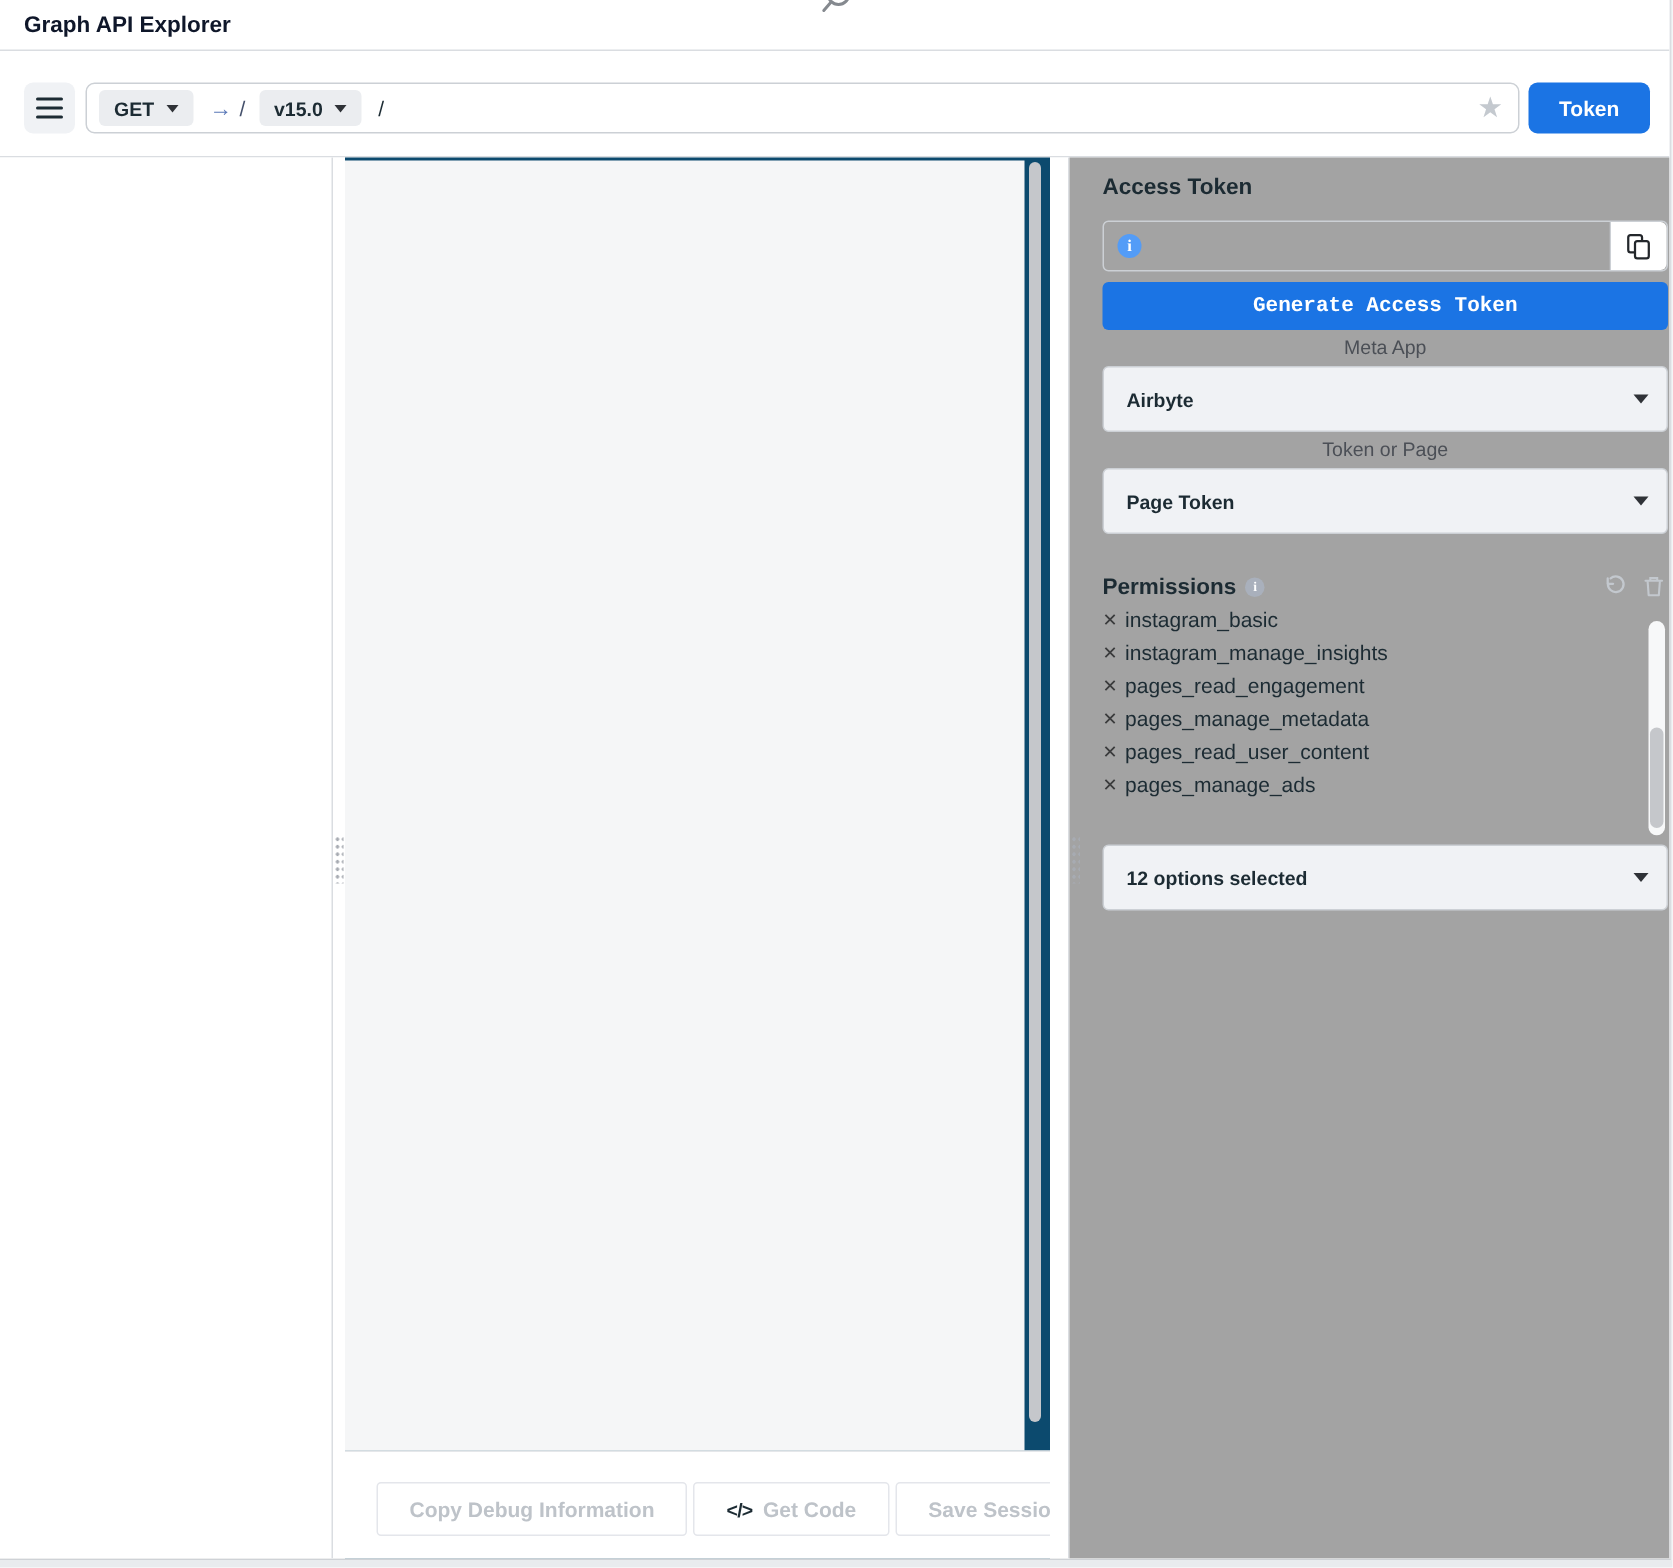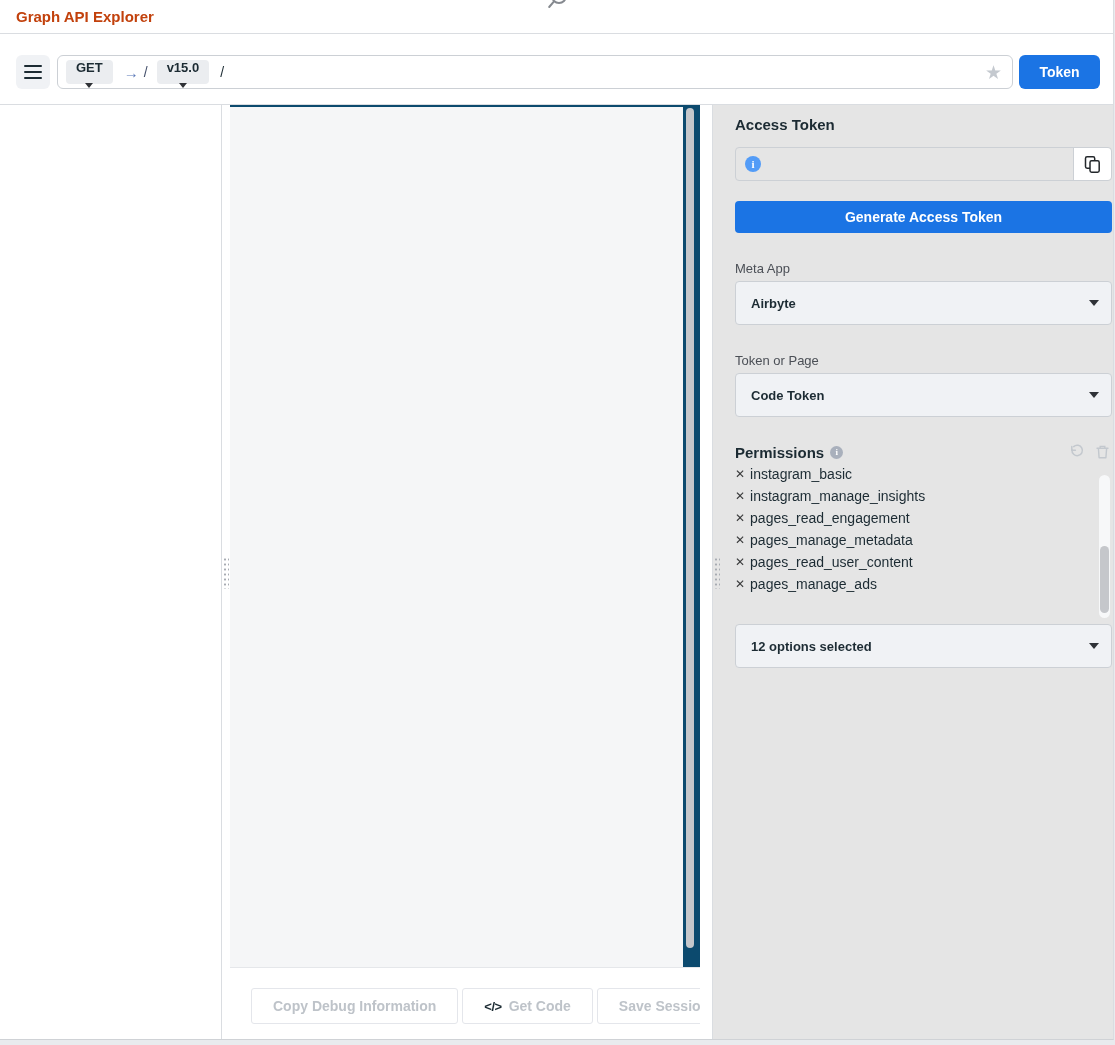--- a/index.html
+++ b/index.html
@@ -9,40 +9,39 @@
     font-family:"Liberation Sans","DejaVu Sans",sans-serif;
     -webkit-font-smoothing:antialiased;
   }
   .app{
     position:absolute;left:0;top:0;width:1113px;height:1039px;
     background:#fff;border-right:1px solid #DADDE1;border-bottom:1px solid #CFD2D6;
     overflow:hidden;
   }
   
   .header{position:absolute;left:0;top:0;right:0;height:33px;border-bottom:1px solid #DADDE1;background:#fff;}
-  .app-title{position:absolute;left:16px;top:8px;font-size:15px;font-weight:700;color:#c2410c;}
+  .app-title{position:absolute;left:16px;top:8px;font-size:15px;font-weight:700;color:#0f172a;}
   .search-partial{position:absolute;left:546px;top:-13px;}
   
   .toolbar{position:absolute;left:0;top:34px;right:0;height:70px;border-bottom:1px solid #DADDE1;background:#fff;}
   .menu-btn{
     position:absolute;left:16px;top:21px;width:34px;height:34px;border-radius:6px;
     background:#F0F2F5;border:none;display:flex;flex-direction:column;justify-content:center;
     align-items:center;gap:4px;cursor:pointer;
   }
   .menu-btn span{display:block;width:18px;height:2px;background:#1C2B33;border-radius:1px;}
   .urlbar{
     position:absolute;left:57px;top:21px;width:956px;height:34px;box-sizing:border-box;
     border:1px solid #CCD0D5;border-radius:6px;background:#fff;
     display:flex;align-items:center;padding:0 8px;gap:9px;
   }
   .chip{
     height:24px;background:#EBEDF0;border:none;border-radius:4px;display:inline-flex;
     align-items:center;gap:8px;padding:0 10px;font-size:13px;font-weight:700;color:#1C2B33;cursor:pointer;
     font-family:inherit;
-    flex-direction:column;
   }
   .caret{width:0;height:0;border-left:4px solid transparent;border-right:4px solid transparent;border-top:5px solid #2F3237;}
   .req-arrow{font-size:15px;color:#5B79B8;margin-left:2px;}
   .pre-slash{font-size:14px;color:#44506B;margin-left:-4px;}
   .path-input{
     flex:1;border:none;outline:none;font-size:14px;color:#1C2B33;background:transparent;
     font-family:inherit;padding:0;margin-left:2px;
   }
   .star{font-size:19px;color:#C4C9CF;line-height:1;cursor:pointer;margin-right:2px;}
   .submit-btn{
@@ -68,40 +67,40 @@
     position:absolute;left:0;right:0;top:862px;bottom:0;background:#fff;border-top:1px solid #E5E7EA;
     display:flex;gap:4px;padding:20px 0 0 21px;box-sizing:border-box;align-items:flex-start;
   }
   .foot-btn{
     height:36px;border:1px solid #E4E6EB;border-radius:3px;background:#fff;
     color:#BEC3C9;font-size:14px;font-weight:600;padding:0 21px;display:inline-flex;
     align-items:center;gap:7px;cursor:pointer;font-family:inherit;white-space:nowrap;
   }
   .code-glyph{color:#1C2B33;font-weight:700;font-size:13px;letter-spacing:-0.5px;}
   
-  .right{position:absolute;left:713px;right:0;top:0;bottom:0;background:#e5e5e5;
+  .right{position:absolute;left:713px;right:0;top:0;bottom:0;background:#a3a3a3;
          box-sizing:border-box;padding:11px 1px 0 22px;}
   .right .dots{position:absolute;left:1px;top:452px;}
   .section-h{font-size:15px;font-weight:700;color:#1C2B33;}
   .token-row{margin-top:14px;height:34px;border:1px solid #CCD0D5;border-radius:4px;display:flex;box-sizing:border-box;}
   .token-field{flex:1;position:relative;display:flex;align-items:center;}
   .info-badge{
     position:absolute;left:9px;width:16px;height:16px;border-radius:50%;background:#539CF7;
     color:#fff;font-size:11px;font-weight:700;display:flex;align-items:center;justify-content:center;
     font-family:"Liberation Serif","DejaVu Serif",serif;
   }
   .token-input{border:none;outline:none;background:transparent;width:100%;height:100%;
     box-sizing:border-box;padding-left:34px;font-size:13px;font-family:inherit;color:#1C2B33;}
   .copy-btn{width:38px;border:none;border-left:1px solid #CCD0D5;background:#fff;display:flex;
     align-items:center;justify-content:center;cursor:pointer;border-radius:0 4px 4px 0;}
   .generate-btn{
-    margin-top:20px;width:100%;height:32px;border:none;border-radius:4px;background:#1B74E4;
-    color:#fff;font-size:14px;font-weight:700;cursor:pointer;font-family:Liberation Sans, sans-serif;
-  }
-  .field-label{margin-top:28px;font-size:13px;color:#4B4F56;}
+    margin-top:7px;width:100%;height:32px;border:none;border-radius:4px;background:#1B74E4;
+    color:#fff;font-size:14px;font-weight:700;cursor:pointer;font-family:Liberation Mono, monospace;
+  }
+  .field-label{margin-top:4px;font-size:13px;color:#4B4F56;text-align:center;}
   .select{
     margin-top:5px;height:44px;box-sizing:border-box;border:1px solid #CCD0D5;border-radius:4px;
     background:#F0F2F5;display:flex;align-items:center;padding:0 12px 0 15px;cursor:pointer;
   }
   .select .sel-val{flex:1;font-size:13px;font-weight:700;color:#1C2B33;}
   .select .caret{border-left-width:5px;border-right-width:5px;border-top-width:6px;}
   .perm-header{margin-top:25px;display:flex;align-items:center;}
   .perm-info{
     width:13px;height:13px;border-radius:50%;background:#A9B0BC;color:#fff;font-size:9px;font-weight:700;
     display:inline-flex;align-items:center;justify-content:center;margin-left:6px;
@@ -207,21 +206,21 @@
       <button class="generate-btn">Generate Access Token</button>
 
       <div class="field-label">Meta App</div>
       <div class="select">
         <span class="sel-val">Airbyte</span>
         <span class="caret"></span>
       </div>
 
       <div class="field-label">Token or Page</div>
       <div class="select">
-        <span class="sel-val">Code Token</span>
+        <span class="sel-val">Page Token</span>
         <span class="caret"></span>
       </div>
 
       <div class="perm-header">
         <span class="section-h">Permissions</span>
         <span class="perm-info">i</span>
         <span class="perm-tools">
           <button class="icon-btn">
             <svg width="16" height="16" viewBox="0 0 16 16">
               <path d="M2.8 2.6 v3.6 h3.6" fill="none" stroke="#C3C8CE" stroke-width="1.5" stroke-linecap="round" stroke-linejoin="round"></path>

